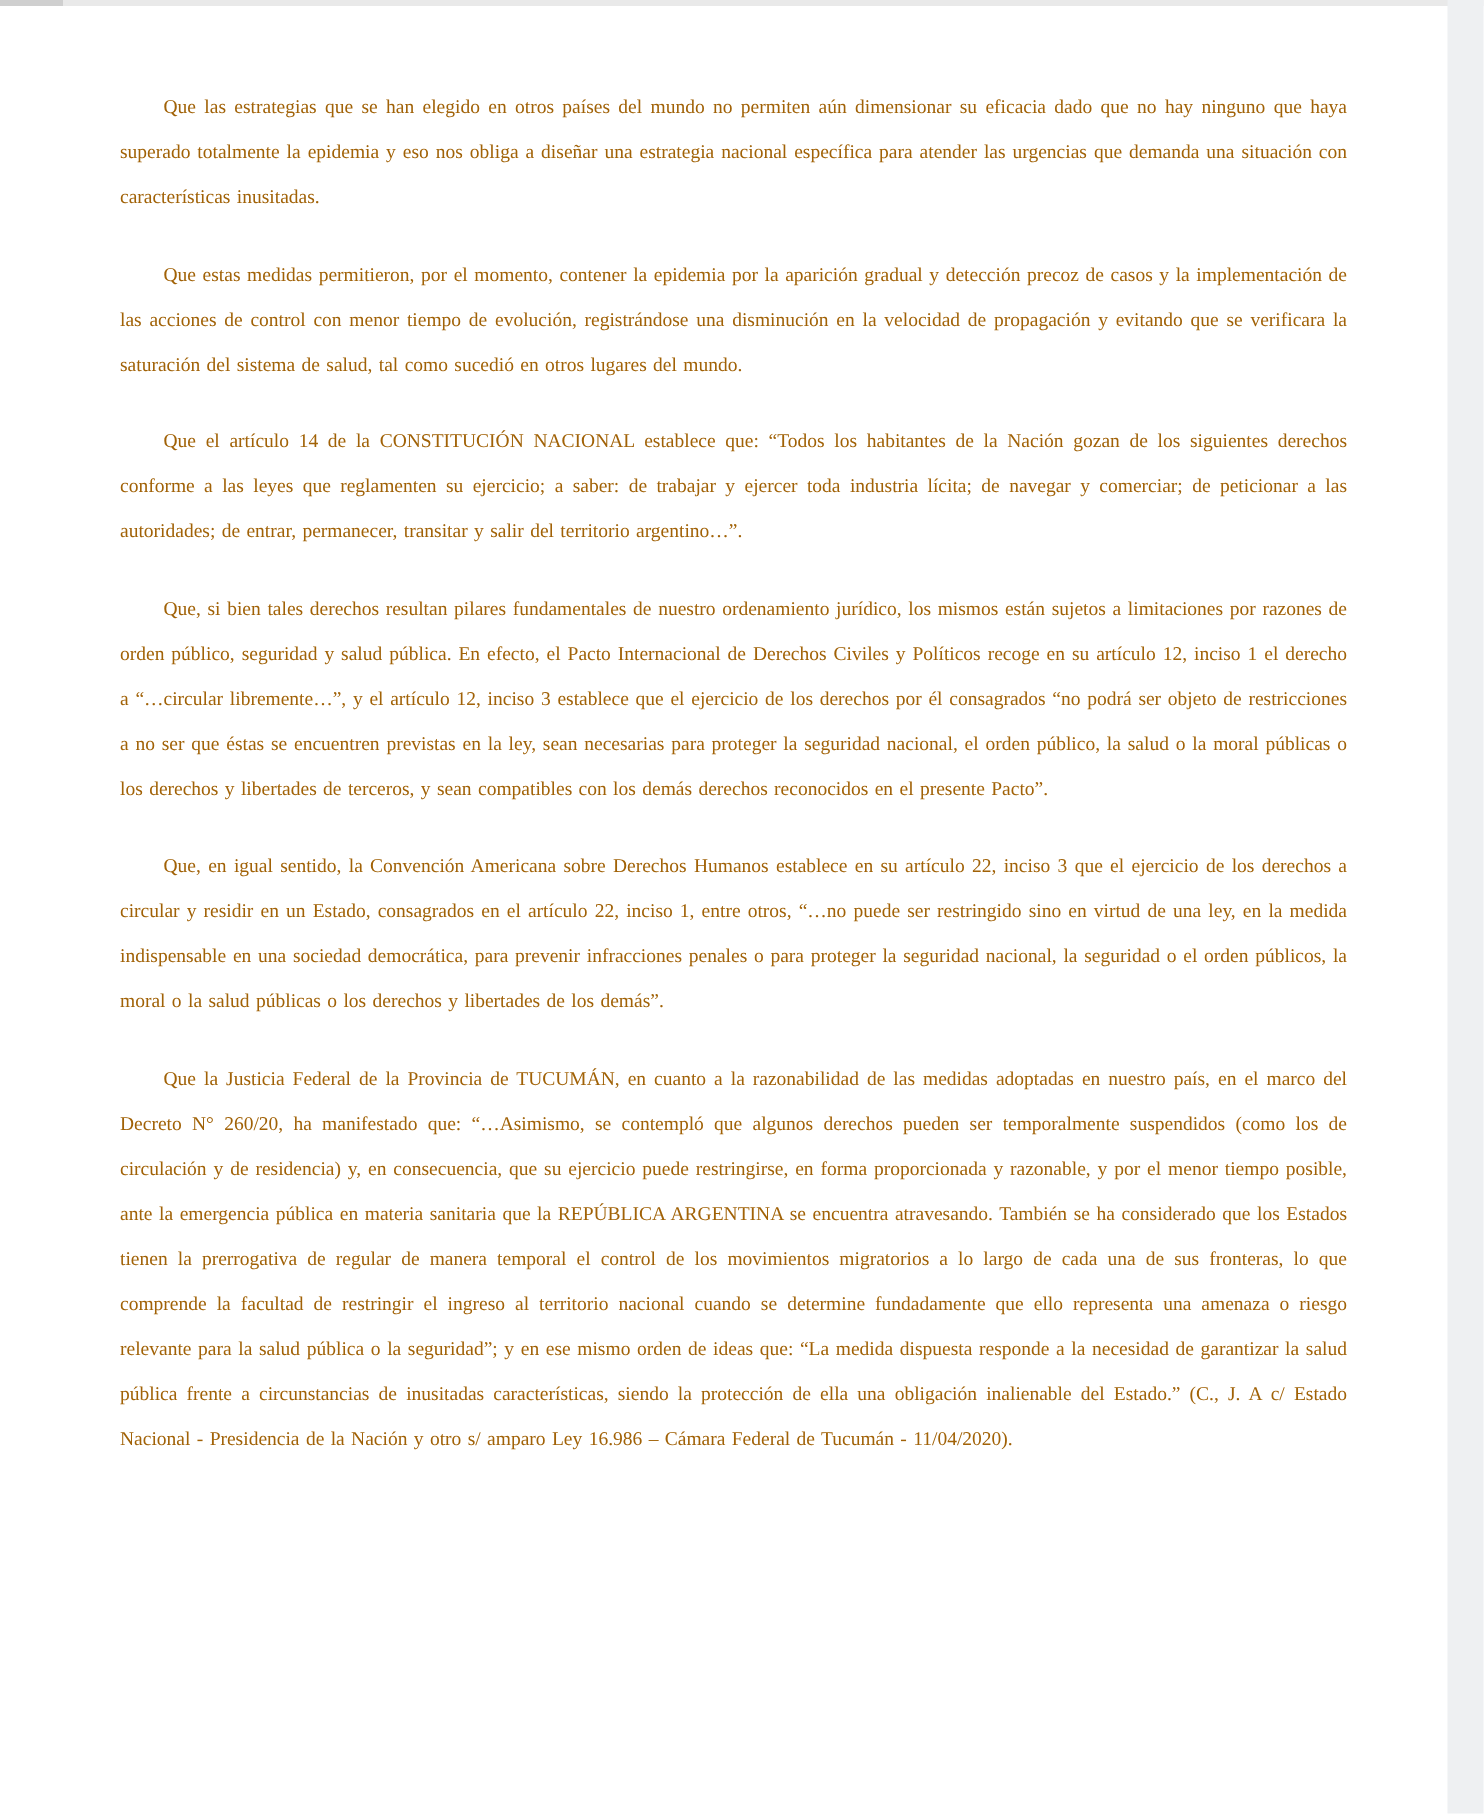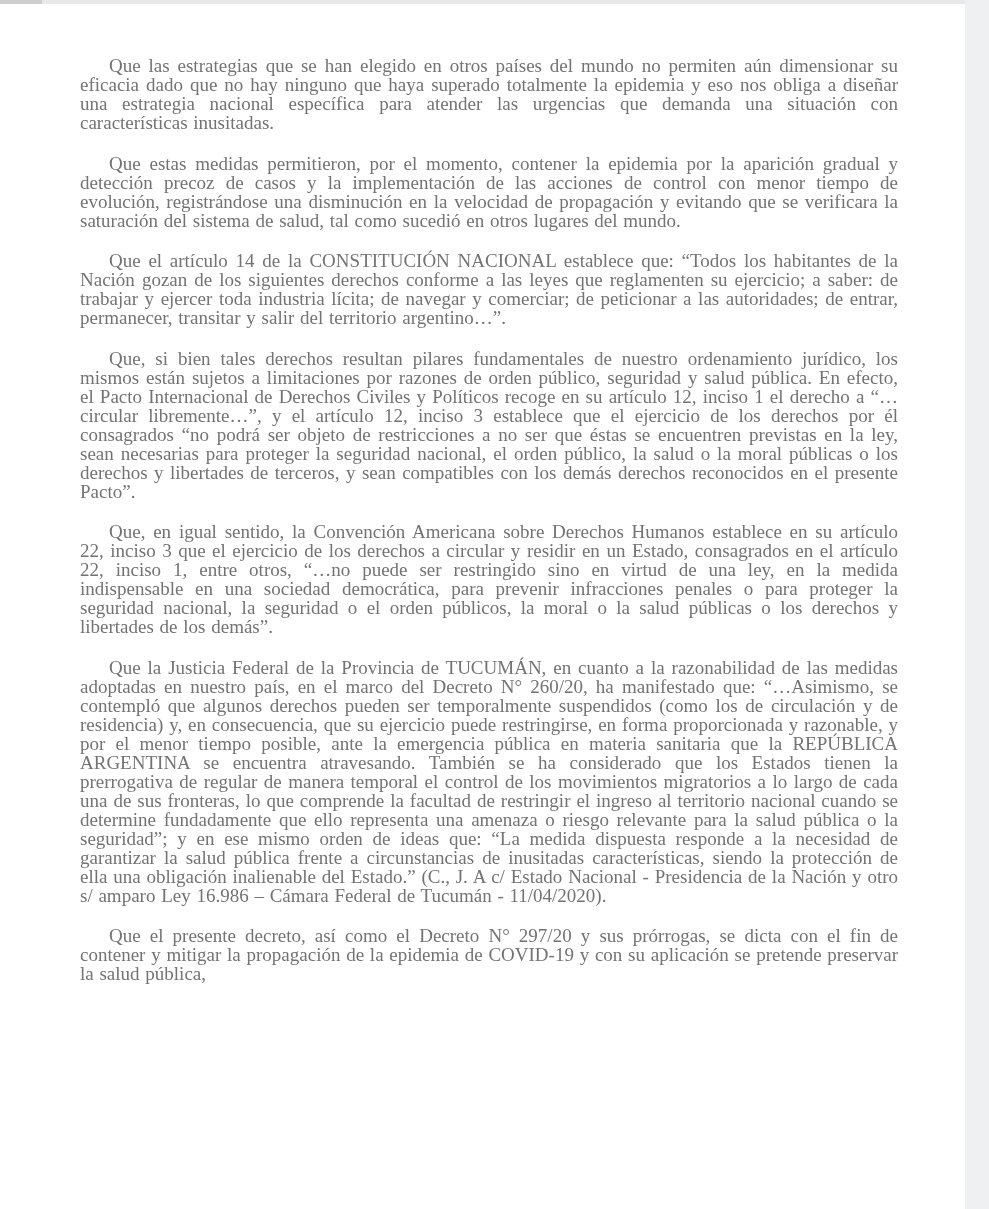--- a/index.html
+++ b/index.html
@@ -40,38 +40,37 @@
     background: #eef0f2;
   }
   .content {
     position: absolute;
     left: 80px;
     top: 56px;
     width: 818px;
   }
   .content p {
     margin: 0 0 21.5px 0;
-    color: #737373;
-    font-size: 19px;
-    line-height: 19px;
+    color: #a16207;
+    font-size: 13px;
+    line-height: 30px;
     text-align: justify;
     text-indent: 29px;
     word-spacing: 1px;
   }
 </style>
 </head>
 <body>
 
 <div class="page">
   <div class="top-border">
     <div class="top-border-dash"></div>
   </div>
   <div class="right-gutter"></div>
   <div class="content">
       <p>Que las estrategias que se han elegido en otros países del mundo no permiten aún dimensionar su eficacia dado que no hay ninguno que haya superado totalmente la epidemia y eso nos obliga a diseñar una estrategia nacional específica para atender las urgencias que demanda una situación con características inusitadas.</p>
       <p>Que estas medidas permitieron, por el momento, contener la epidemia por la aparición gradual y detección precoz de casos y la implementación de las acciones de control con menor tiempo de evolución, registrándose una disminución en la velocidad de propagación y evitando que se verificara la saturación del sistema de salud, tal como sucedió en otros lugares del mundo.</p>
       <p>Que el artículo 14 de la CONSTITUCIÓN NACIONAL establece que: “Todos los habitantes de la Nación gozan de los siguientes derechos conforme a las leyes que reglamenten su ejercicio; a saber: de trabajar y ejercer toda industria lícita; de navegar y comerciar; de peticionar a las autoridades; de entrar, permanecer, transitar y salir del territorio argentino…”.</p>
       <p>Que, si bien tales derechos resultan pilares fundamentales de nuestro ordenamiento jurídico, los mismos están sujetos a limitaciones por razones de orden público, seguridad y salud pública. En efecto, el Pacto Internacional de Derechos Civiles y Políticos recoge en su artículo 12, inciso 1 el derecho a “…circular libremente…”, y el artículo 12, inciso 3 establece que el ejercicio de los derechos por él consagrados “no podrá ser objeto de restricciones a no ser que éstas se encuentren previstas en la ley, sean necesarias para proteger la seguridad nacional, el orden público, la salud o la moral públicas o los derechos y libertades de terceros, y sean compatibles con los demás derechos reconocidos en el presente Pacto”.</p>
       <p>Que, en igual sentido, la Convención Americana sobre Derechos Humanos establece en su artículo 22, inciso 3 que el ejercicio de los derechos a circular y residir en un Estado, consagrados en el artículo 22, inciso 1, entre otros, “…no puede ser restringido sino en virtud de una ley, en la medida indispensable en una sociedad democrática, para prevenir infracciones penales o para proteger la seguridad nacional, la seguridad o el orden públicos, la moral o la salud públicas o los derechos y libertades de los demás”.</p>
       <p>Que la Justicia Federal de la Provincia de TUCUMÁN, en cuanto a la razonabilidad de las medidas adoptadas en nuestro país, en el marco del Decreto N° 260/20, ha manifestado que: “…Asimismo, se contempló que algunos derechos pueden ser temporalmente suspendidos (como los de circulación y de residencia) y, en consecuencia, que su ejercicio puede restringirse, en forma proporcionada y razonable, y por el menor tiempo posible, ante la emergencia pública en materia sanitaria que la REPÚBLICA ARGENTINA se encuentra atravesando. También se ha considerado que los Estados tienen la prerrogativa de regular de manera temporal el control de los movimientos migratorios a lo largo de cada una de sus fronteras, lo que comprende la facultad de restringir el ingreso al territorio nacional cuando se determine fundadamente que ello representa una amenaza o riesgo relevante para la salud pública o la seguridad”; y en ese mismo orden de ideas que: “La medida dispuesta responde a la necesidad de garantizar la salud pública frente a circunstancias de inusitadas características, siendo la protección de ella una obligación inalienable del Estado.” (C., J. A c/ Estado Nacional - Presidencia de la Nación y otro s/ amparo Ley 16.986 – Cámara Federal de Tucumán - 11/04/2020).</p>
-      <p>Que el presente decreto, así como el Decreto N° 297/20 y sus prórrogas, se dicta con el fin de contener y mitigar la propagación de la epidemia de COVID-19 y con su aplicación se pretende preservar la salud pública,</p>
     </div>
 </div>
 
 </body></html>

